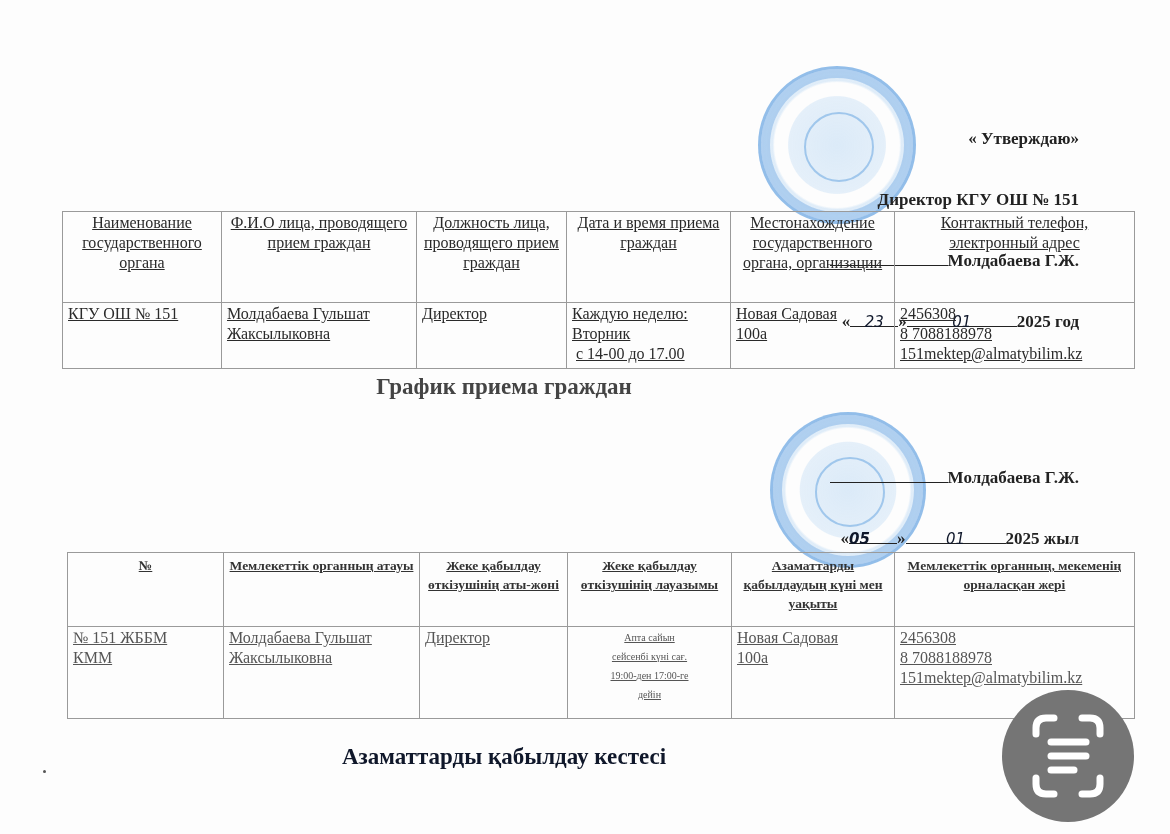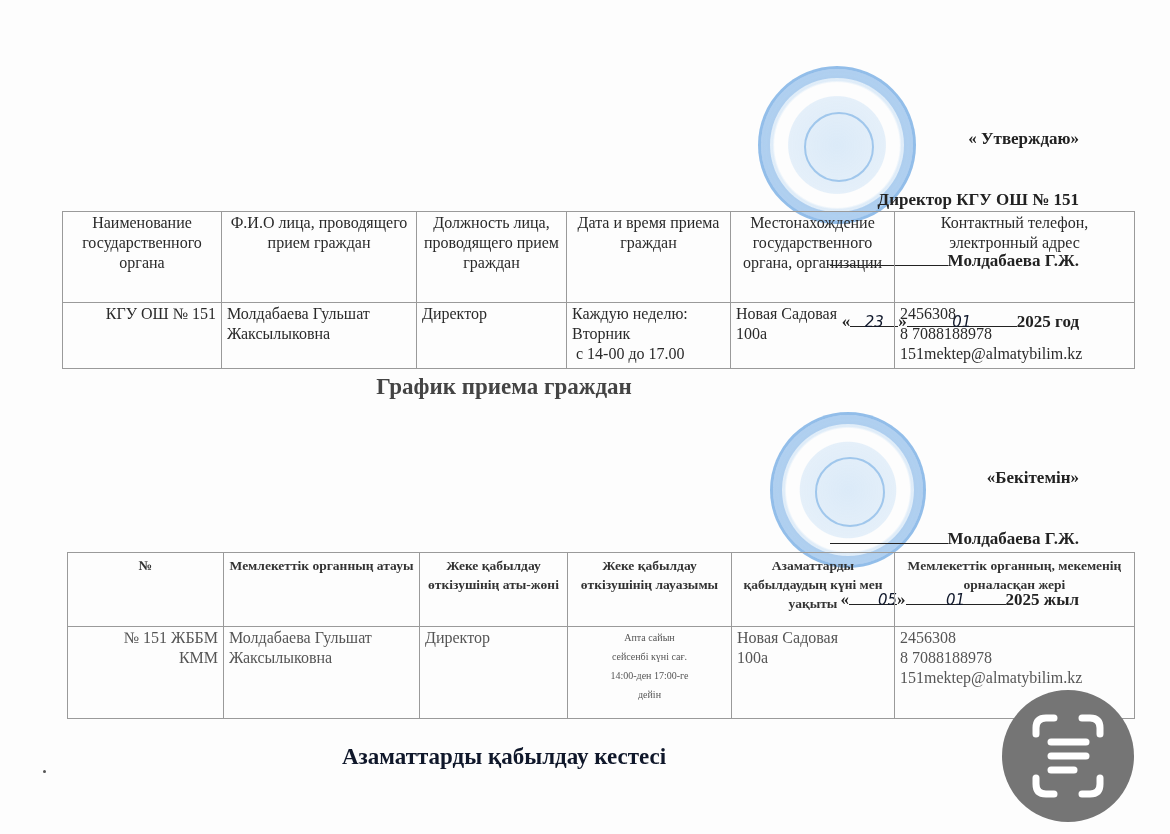--- a/index.html
+++ b/index.html
@@ -22,27 +22,27 @@
   }
   .stamp .inner {
     position: absolute; left: 28%; top: 28%; width: 44%; height: 44%; border-radius: 50%;
     border: 2px solid rgba(80,150,220,0.45);
   }
   table.sched {
     position: absolute; border-collapse: collapse; table-layout: fixed;
     font-size: 16px; line-height: 20px;
   }
   table.sched td, table.sched th {
-    border: 1px solid #9a9a9a; vertical-align: top; padding: 1px 5px;
+    border: 1px solid #9a9a9a; vertical-align: top; padding: 1px 5px; text-decoration: underline;
   }
   table.sched th { font-weight: normal; text-align: center; }
   table.t2 th { font-weight: bold; font-size: 13.5px; line-height: 19px; color: #333; padding-top: 3px; }
   table.t2 td { color: #555; }
   table.t2 td.small { font-size: 10px; line-height: 19px; text-align: center; }
-  td.center { text-align: right; }
+  td.center { text-align: left; }
   .doc-title {
     position: absolute; font-weight: bold; font-size: 23px; color: #444; text-align: center; left: 0; width: 1008px;
   }
   .ocr-button {
     position: absolute; left: 1002px; top: 690px; width: 132px; height: 132px; border-radius: 50%;
     background: #757575; cursor: pointer;
   }
   .dot { position: absolute; width: 3px; height: 3px; background: #555; border-radius: 50%; }
 </style>
 </head>
@@ -102,23 +102,22 @@
 </tbody>
   </table>
 
 <div class="doc-title" style="top:374px;">График приема граждан</div>
 
 <div class="stamp" style="left:770px; top:412px; width:150px; height:150px;">
   <div class="inner"></div>
 </div>
 
 <div class="approval" style="top:427px;">
-  <div class="line">«Бекітемін»</div>
   <div class="line"><span class="blank" style="width:118px;"></span><span>Молдабаева Г.Ж.</span></div>
-  <div class="line"><span>«</span><span class="blank hand" style="width:48px;text-align:right;">05</span><span>»</span><span class="blank hand" style="width:100px;text-align:center;">01</span><span>2025 жыл</span></div>
+  <div class="line"><span>«</span><span class="blank hand" style="width:48px;text-align:left;font-weight:bold;">05</span><span>»</span><span class="blank hand" style="width:100px;text-align:center;">01</span><span>2025 жыл</span></div>
 </div>
 
 <table class="sched t2" style="left:67px; top:552px; width:1067px;">
   <colgroup>
     <col style="width:156px">
       <col style="width:196px">
       <col style="width:148px">
       <col style="width:164px">
       <col style="width:163px">
       <col style="width:240px">
@@ -138,21 +137,21 @@
           <div>КММ</div>
         </td>
     <td>
           <div>Молдабаева Гульшат</div>
           <div>Жаксылыковна</div>
         </td>
     <td>Директор</td>
     <td class="small">
           <div>Апта сайын</div>
           <div>сейсенбі күні сағ.</div>
-          <div>14:00-ден 17:00-ге</div>
+          <div>19:00-ден 17:00-ге</div>
           <div>дейін</div>
         </td>
     <td>
           <div>Новая Садовая</div>
           <div>100а</div>
         </td>
     <td>
           <div>2456308</div>
           <div>8 7088188978</div>
           <div>151mektep@almatybilim.kz</div>

